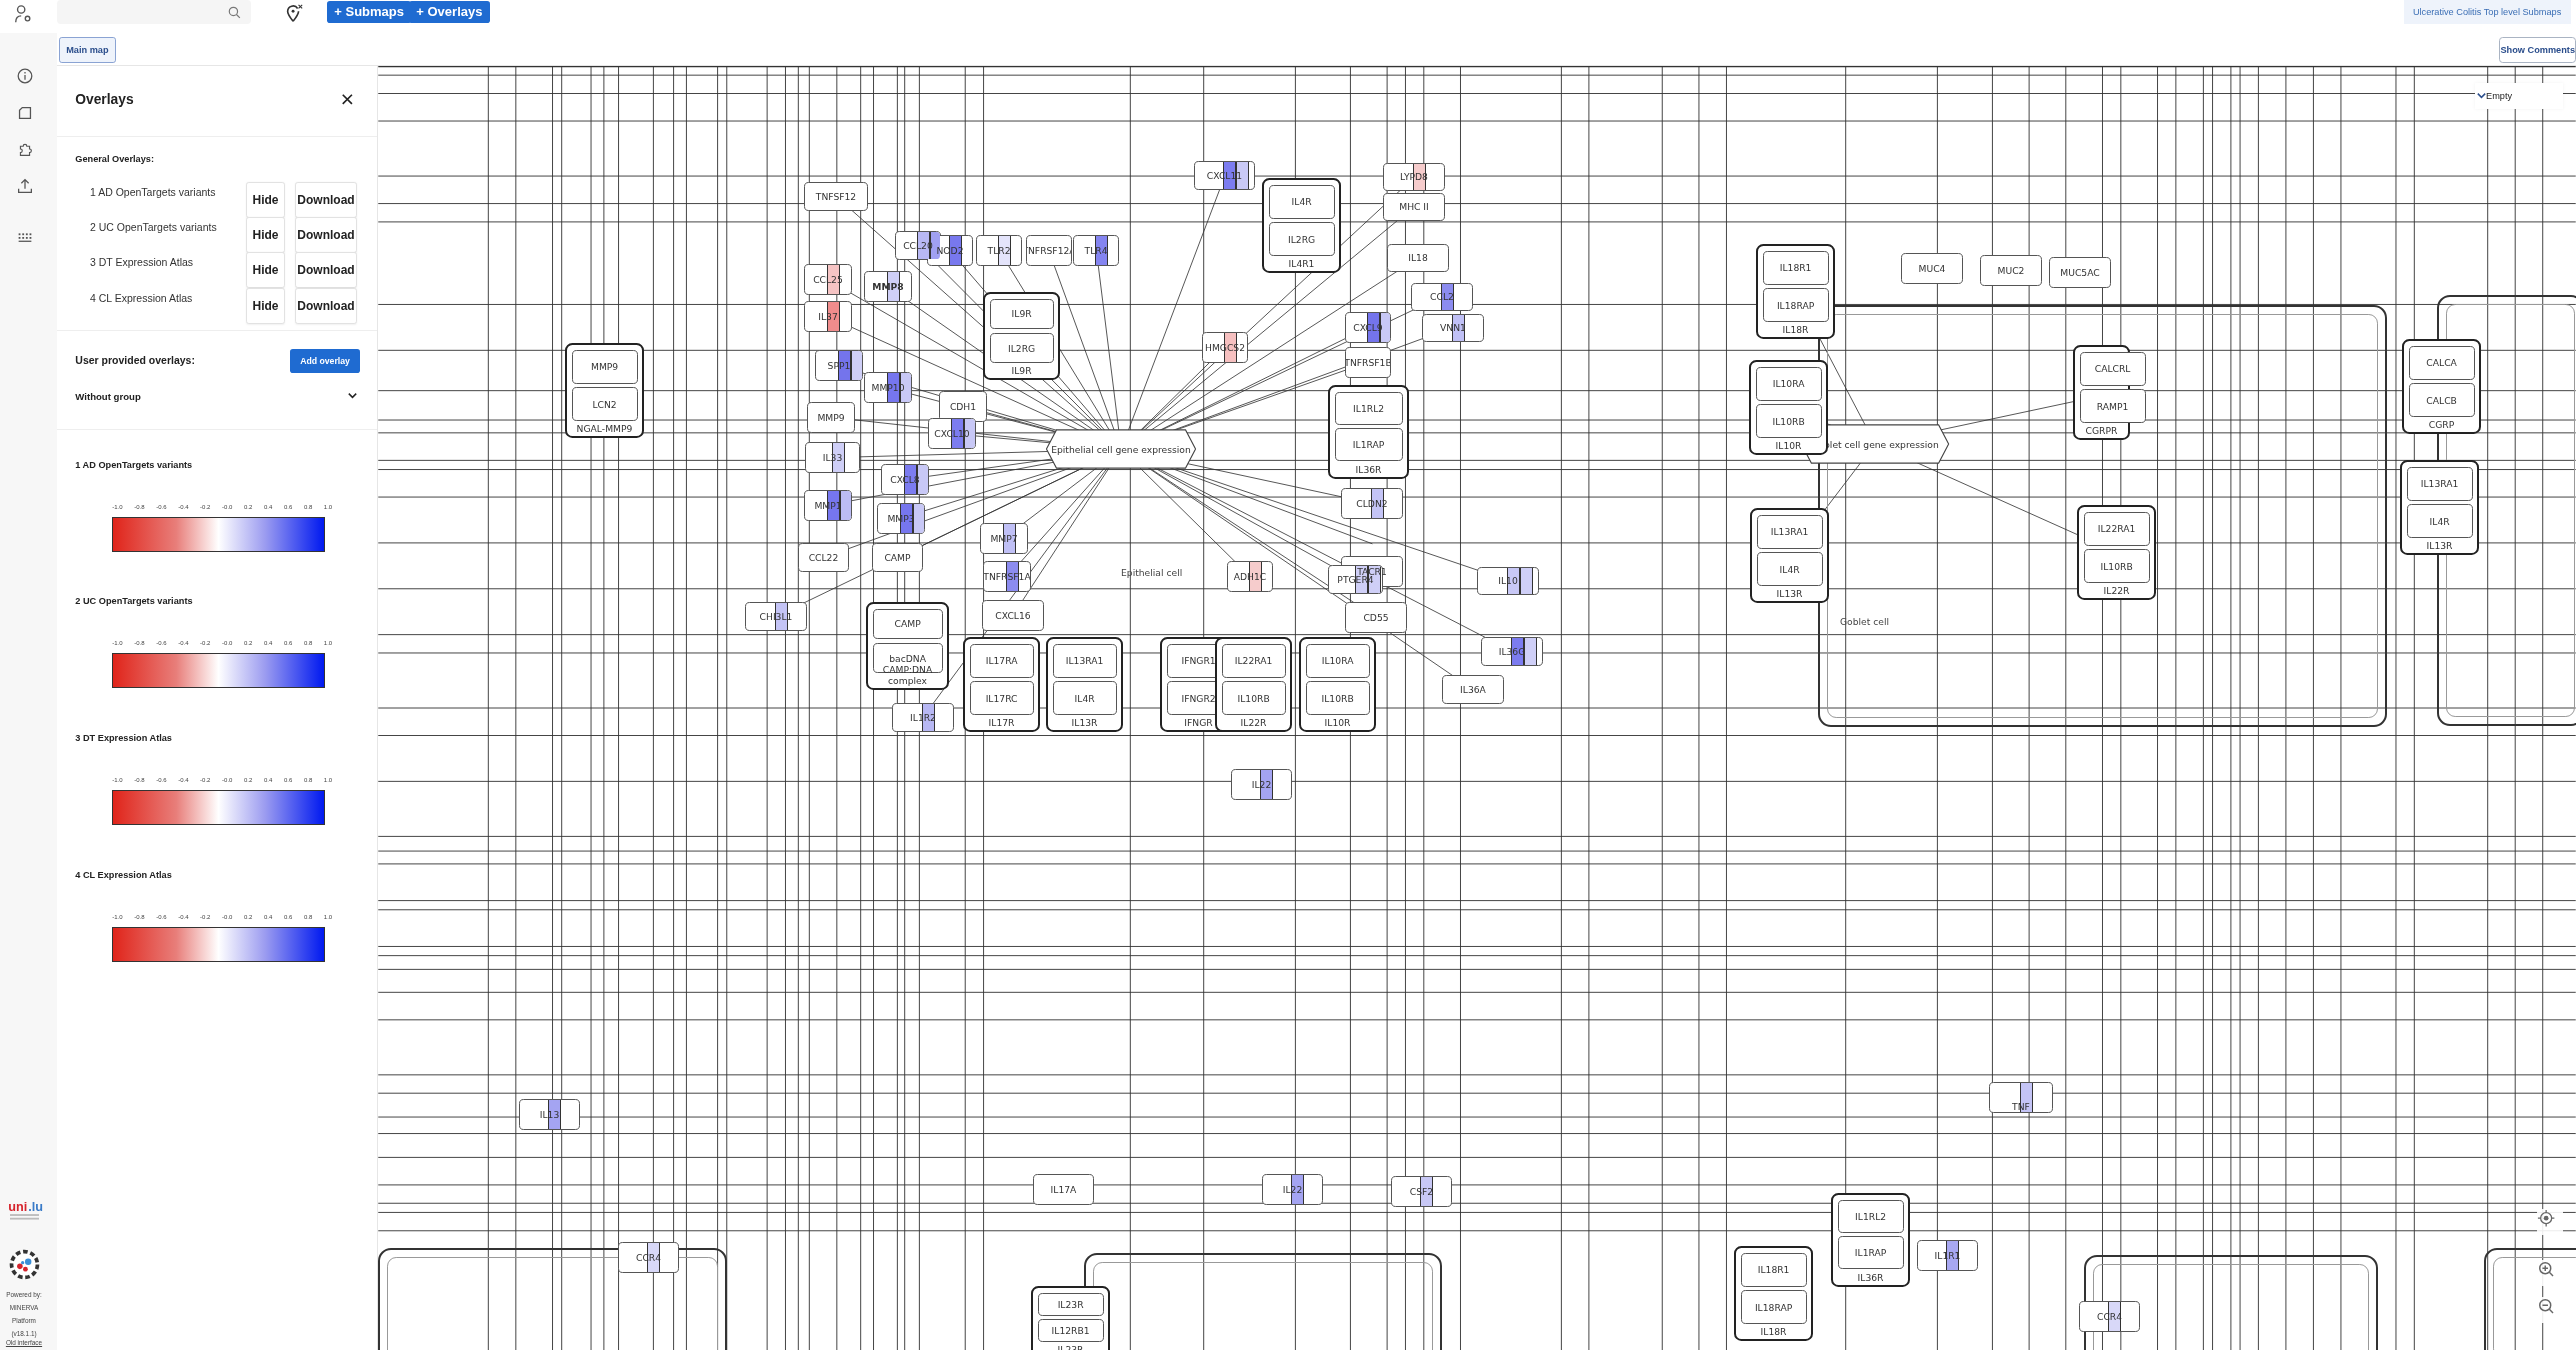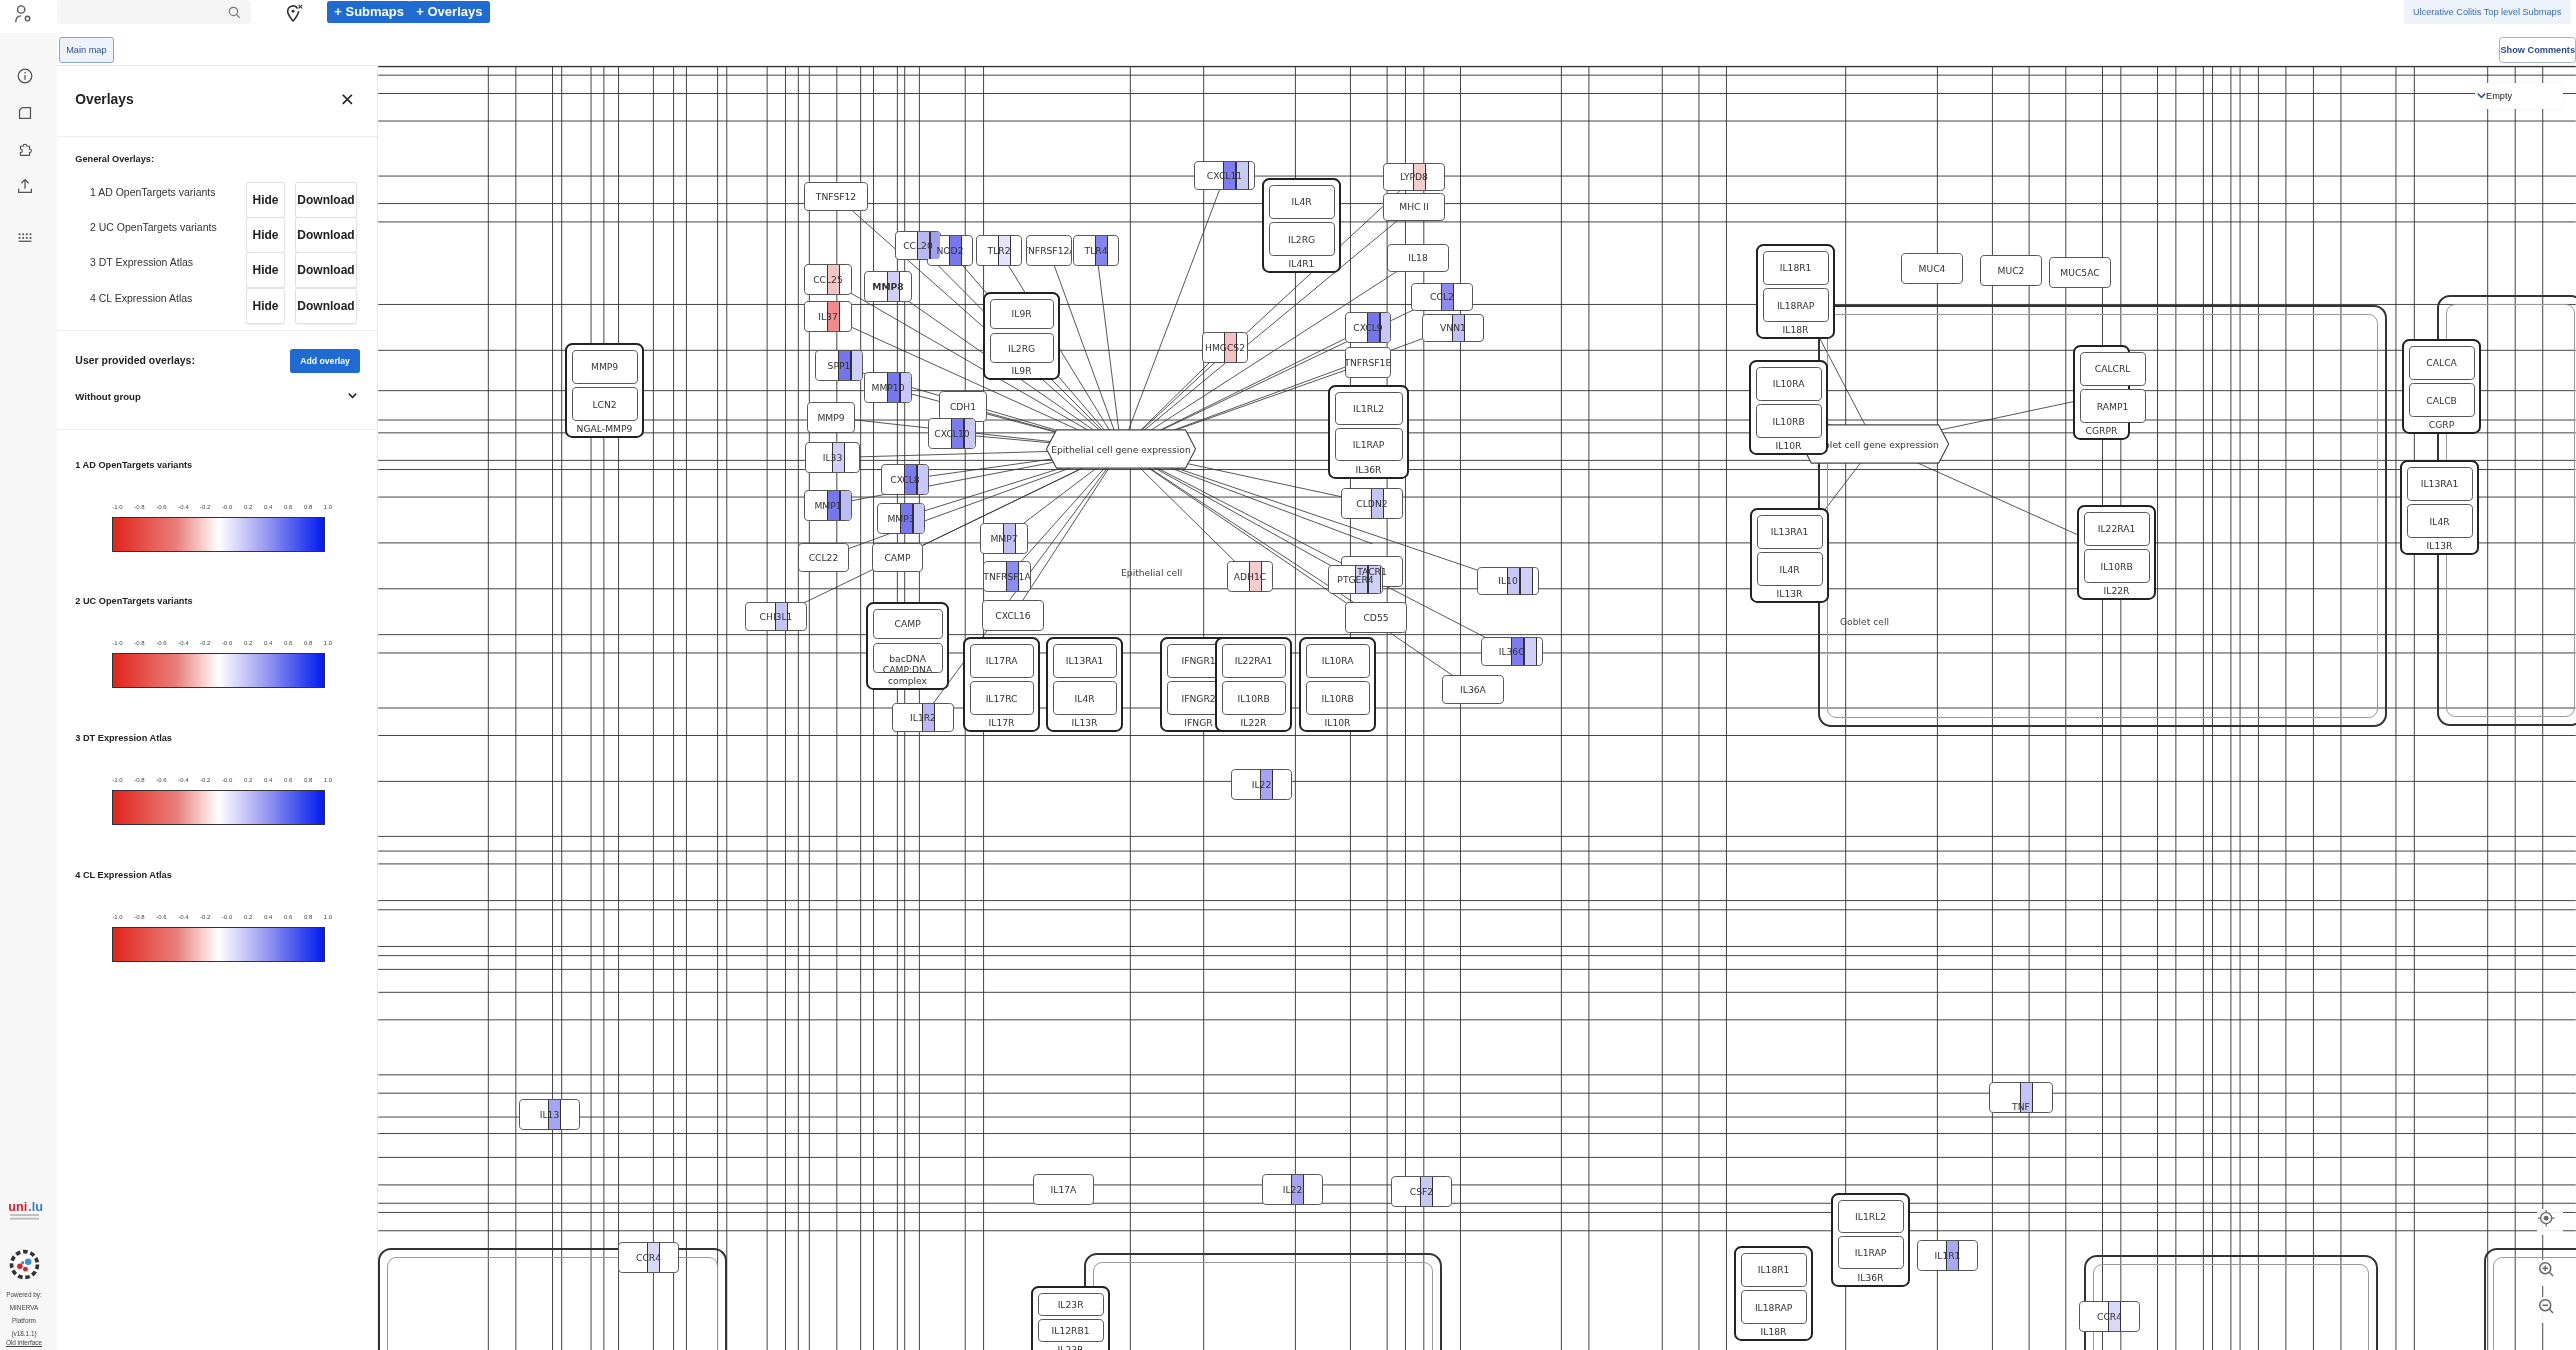--- a/index.html
+++ b/index.html
@@ -5,21 +5,21 @@
   * { box-sizing: border-box; margin: 0; padding: 0; }
   html, body { width: 2576px; height: 1350px; overflow: hidden; background: #fff; font-family: "Liberation Sans", sans-serif; color: #222; }
   .topbar { position: absolute; left: 0; top: 0; width: 2576px; height: 33px; background: #fff; }
   .user-icon { position: absolute; left: 13px; top: 3.7px; width: 20px; height: 20px; }
   .search { position: absolute; left: 57px; top: 0; width: 194px; height: 24px; background: #f5f5f5; border-radius: 3.7px; }
   .search-icon { position: absolute; right: 9.2px; top: 4.6px; width: 14.7px; height: 14.7px; }
   .pin-icon { position: absolute; left: 284px; top: 2.8px; width: 20px; height: 20px; }
   .btn-primary { position: absolute; top: 0.9px; height: 22px; background: #1f6bd1; color: #fff; border: none; border-radius: 2.8px; font-size: 13px; font-weight: bold; padding: 0 7.3px; display: flex; align-items: center; gap: 3.7px; cursor: pointer; }
   .submap-tag { position: absolute; right: 5.5px; top: 0; height: 24px; padding: 0 9.2px; background: #eef3fb; color: #3c6fb5; font-size: 9.2px; display: flex; align-items: center; }
   .tabs-bar { position: absolute; left: 57px; top: 33px; width: 2519px; height: 33px; background: #fff; border-bottom: 0.9px solid #e6e6e6; }
-  .tab-main { position: absolute; left: 1.8px; top: 3.7px; height: 26px; padding: 0 6.4px; border: 0.9px solid #8aa3d3; border-radius: 2.8px; background: #eef3fb; color: #2b4e8c; font-size: 9.2px; font-weight: normal; display: flex; align-items: center; }
+  .tab-main { position: absolute; left: 1.8px; top: 3.7px; height: 26px; padding: 0 6.4px; border: 0.9px solid #8aa3d3; border-radius: 2.8px; background: #eef3fb; color: #2b4e8c; font-size: 9.2px; font-weight: bold; display: flex; align-items: center; }
   .btn-comments { position: absolute; right: 0px; top: 3.7px; height: 26px; padding: 0 0; background: #fff; border: 0.9px solid #aab4c3; border-radius: 3.7px; color: #2b4e8c; font-size: 9.2px; font-weight: bold; display:flex; align-items:center; }
   .leftrail { position: absolute; left: 0; top: 33px; width: 57px; height: 1317px; background: #f7f7f7; }
   .rail-icon { position: absolute; left: 14.7px; width: 20px; height: 20px; }
   .rail-logo1 { position: absolute; left: 5.5px; top: 1163px; width: 37px; height: 29px; }
   .rail-logo2 { position: absolute; left: 5.5px; top: 1213px; width: 37px; height: 37px; }
   .rail-text { position: absolute; left: 0; width: 48px; text-align: center; font-size: 6.4px; color: #444; line-height: 13px; }
   .panel { position: absolute; left: 57px; top: 66px; width: 321px; height: 1284px; background: #fff; border-right: 0.9px solid #e6e6e6; overflow: hidden; }
   .panel-title { position: absolute; left: 18.3px; top: 26px; font-size: 13.8px; font-weight: bold; }
   .panel-close { position: absolute; right: 22px; top: 26px; width: 14.7px; height: 14.7px; cursor:pointer; }
   .sep { position: absolute; left: 0; width: 321px; height: 0.9px; background: #eeeeee; }

